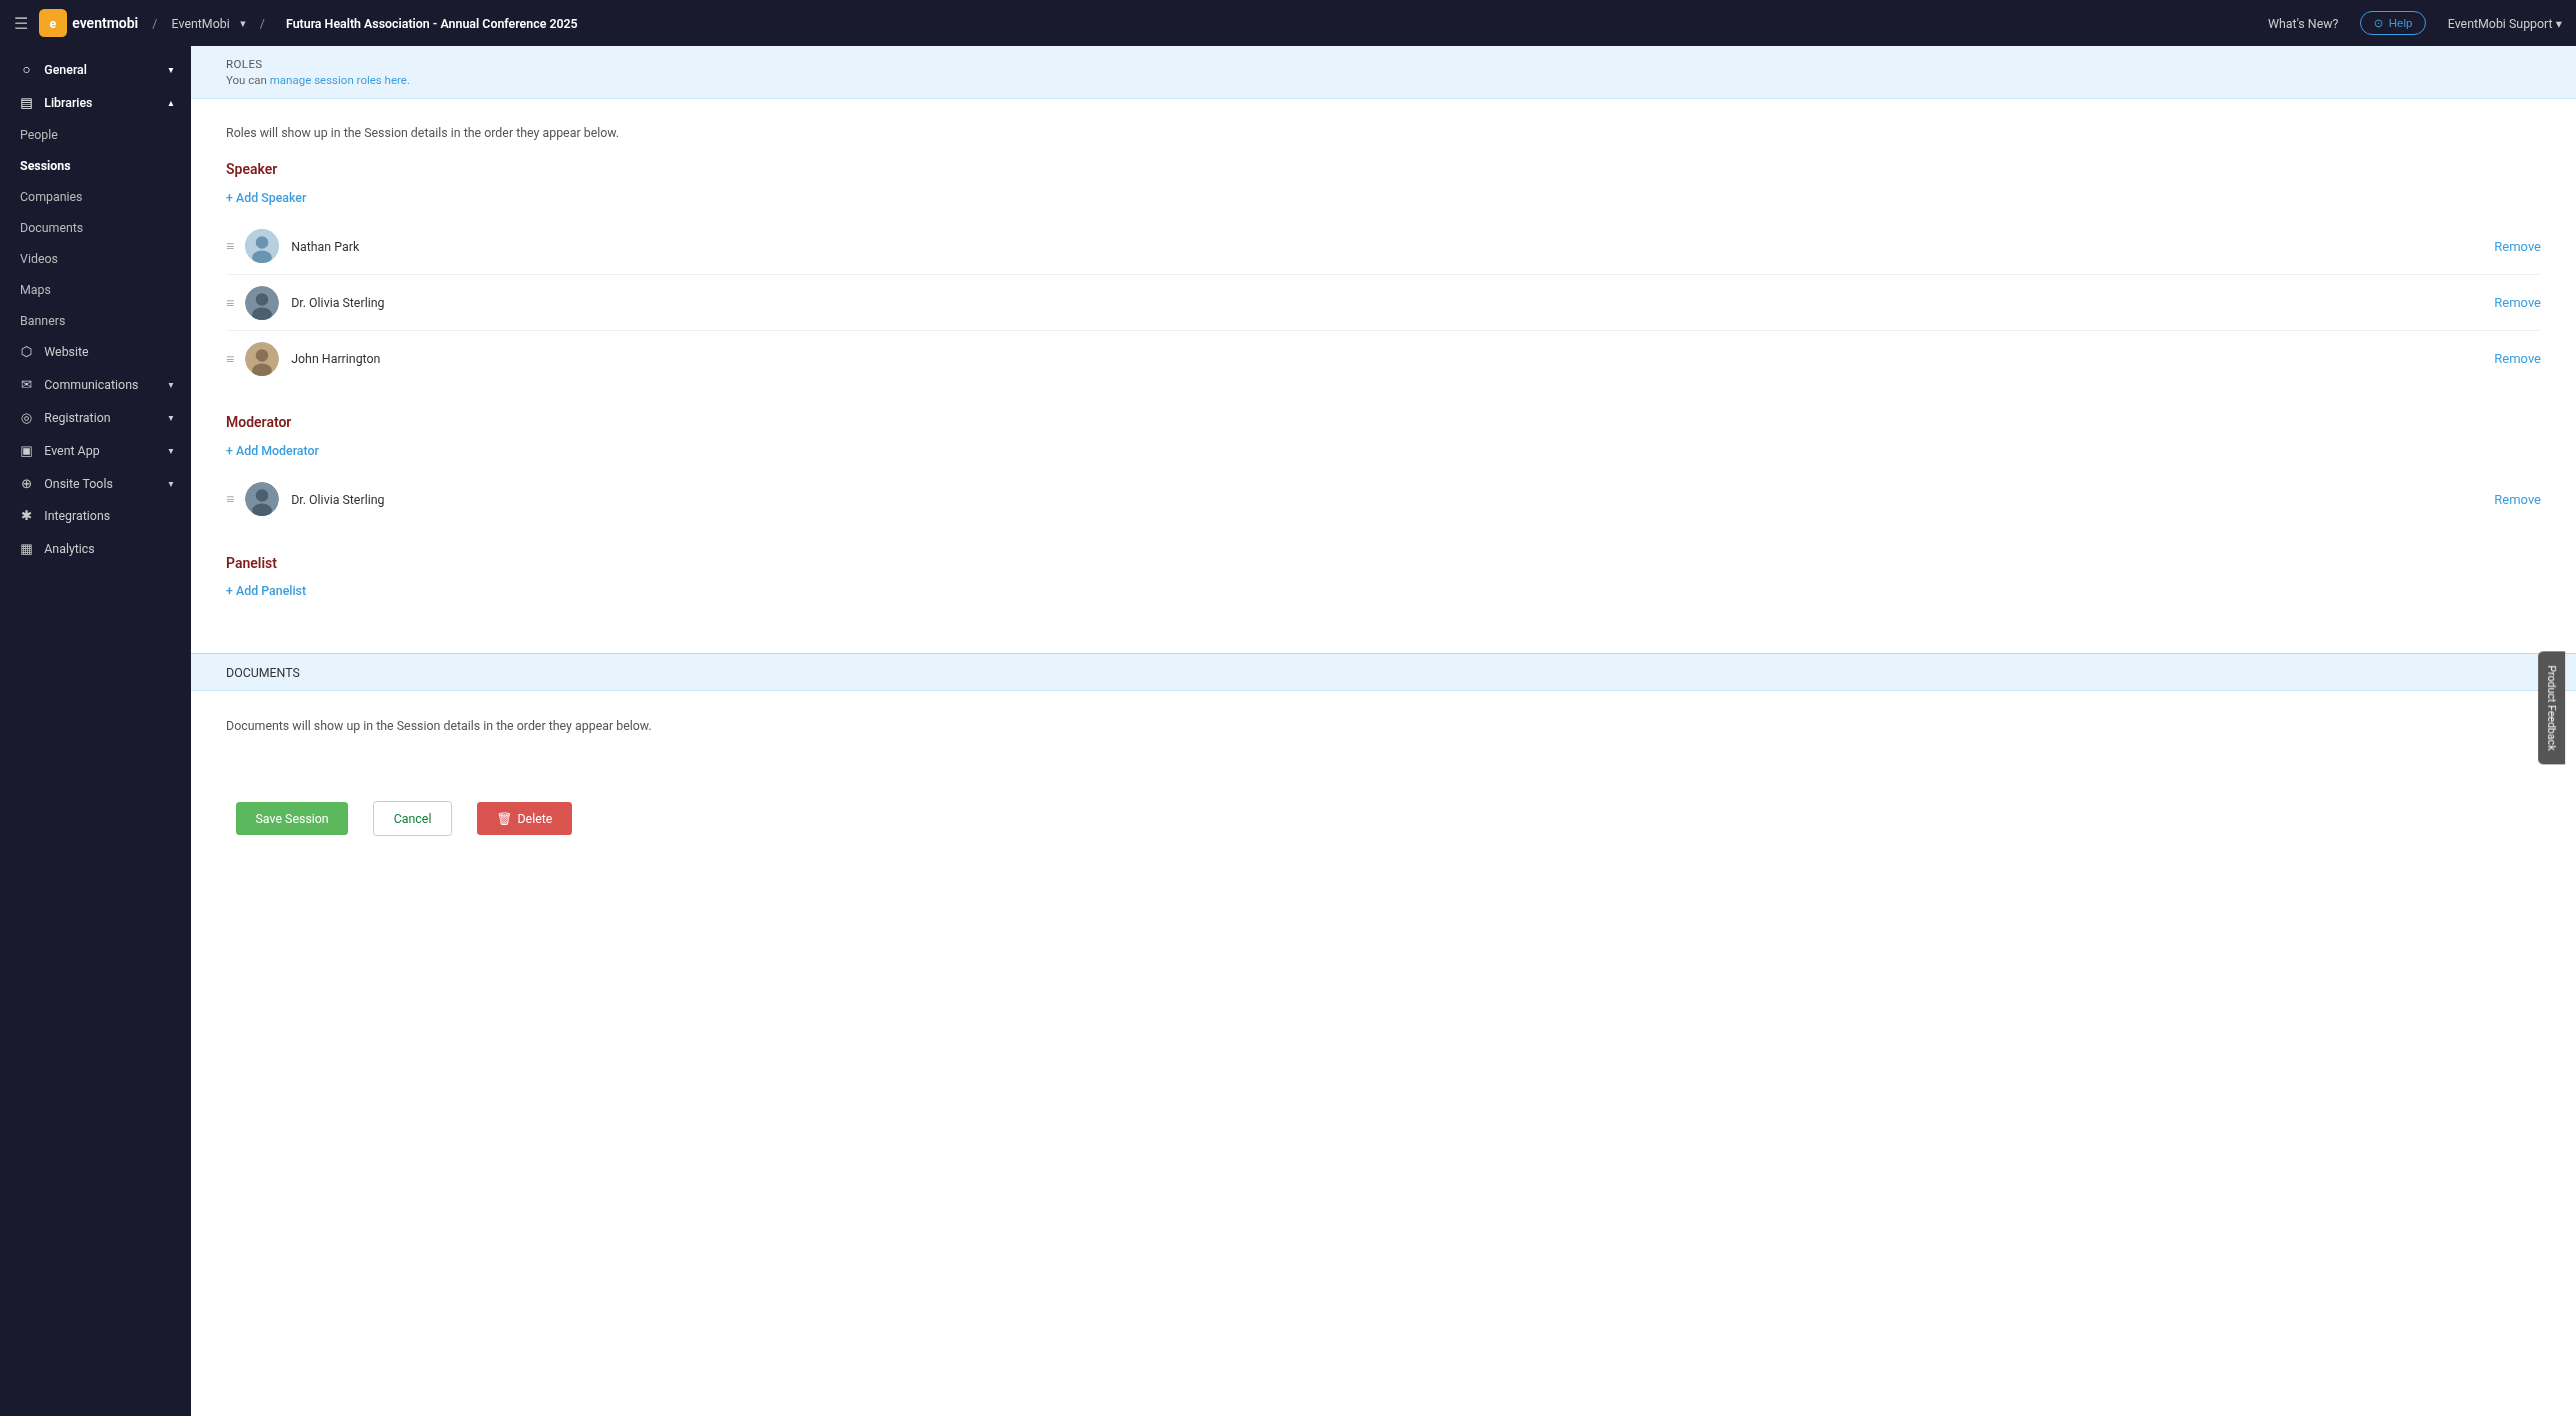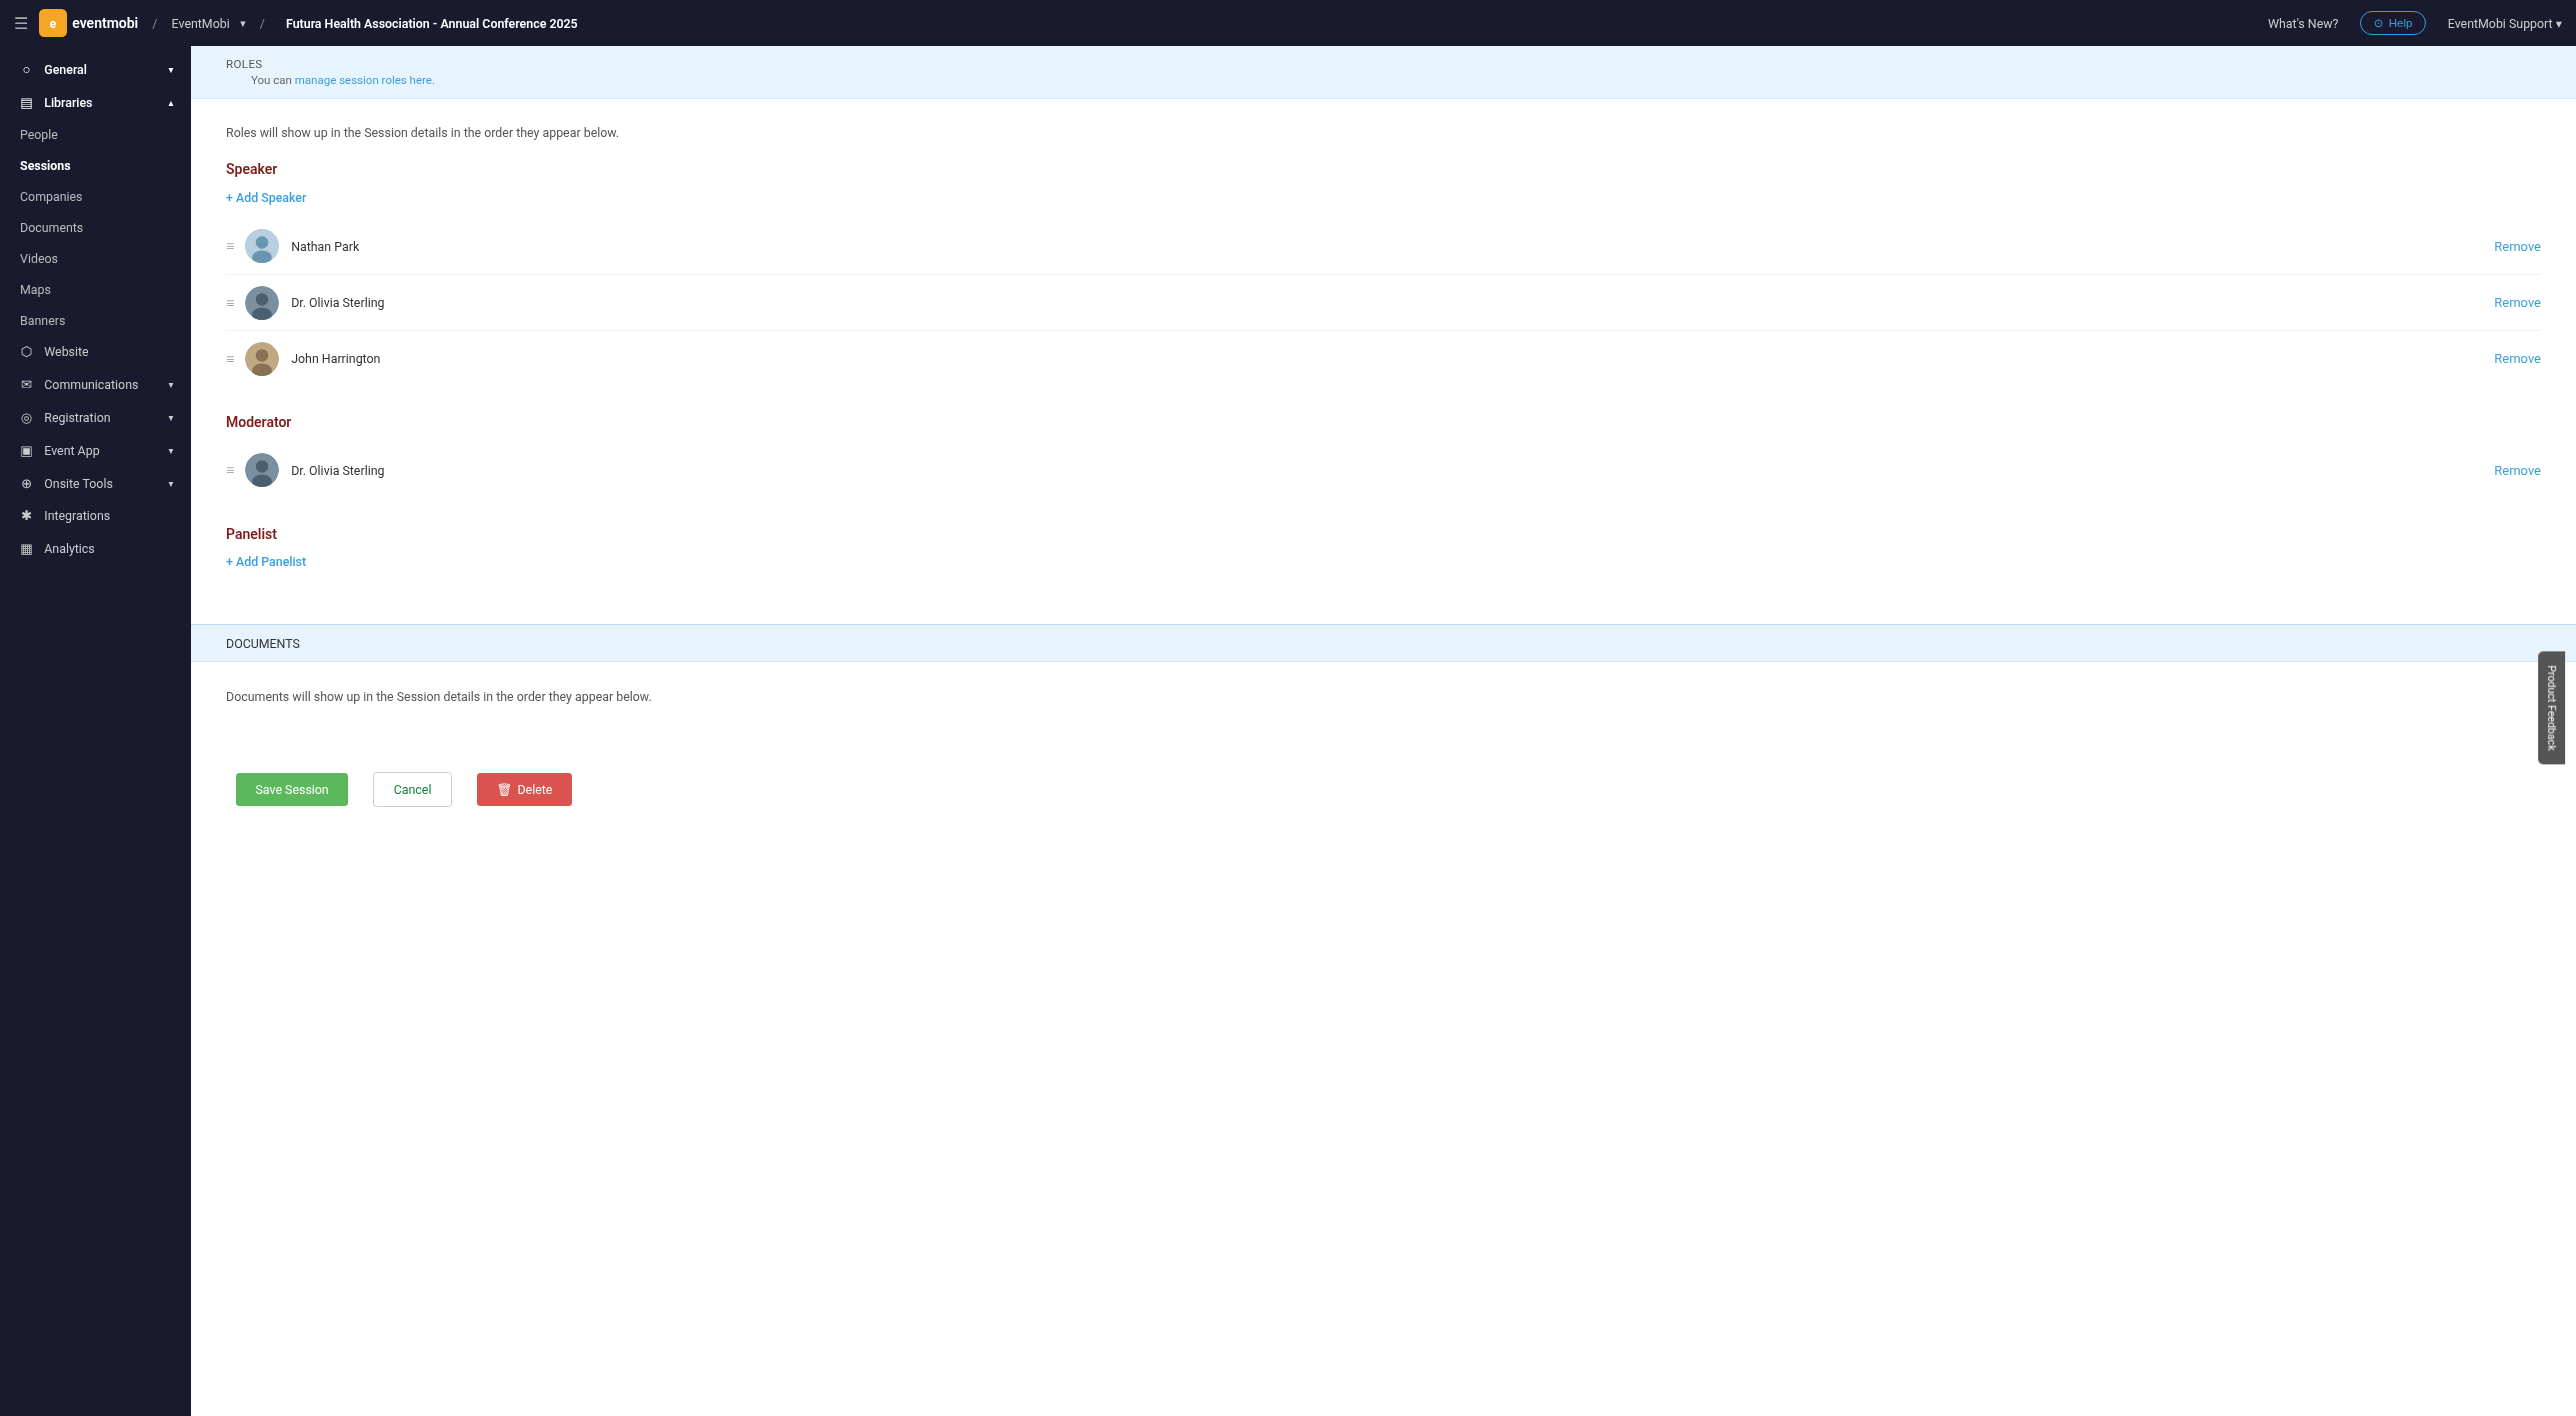--- a/index.html
+++ b/index.html
@@ -83,21 +83,20 @@
       font-size: 11.5px;
       font-weight: 400;
       color: #555;
       text-transform: uppercase;
       letter-spacing: 0.4px;
     }
     .section-header-bar .section-subtitle {
       font-size: 11.5px;
       color: #666;
       margin-top: 2.7px;
-      margin-left: 25px;
     }
     .section-header-bar .section-subtitle a {
       color: #3b9ede;
       text-decoration: none;
     }
 
     .section-body { padding: 26.6px 35px; }
 
     .section-desc { color: #555; font-size: 12.4px; margin-bottom: 21px; }
 
@@ -328,20 +327,21 @@
               <ellipse cx="19" cy="32" rx="11" ry="8" fill="#8a7055"></ellipse>
             </svg>
           </div>
           <span class="person-name">John Harrington</span>
           <button class="remove-btn">Remove</button>
         </div>
       </div>
 
       <div class="role-section">
         <div class="role-title">Moderator</div>
+        <div class="add-link">+ Add Moderator</div>
 
         <div class="person-row">
           <span class="drag-handle">≡</span>
           <div class="avatar-circle">
             <svg width="34" height="34" viewBox="0 0 38 38" xmlns="http://www.w3.org/2000/svg">
               <circle cx="19" cy="19" r="19" fill="#7a8fa0"></circle>
               <circle cx="19" cy="15" r="7" fill="#4a6070"></circle>
               <ellipse cx="19" cy="32" rx="11" ry="8" fill="#4a6070"></ellipse>
             </svg>
           </div>

